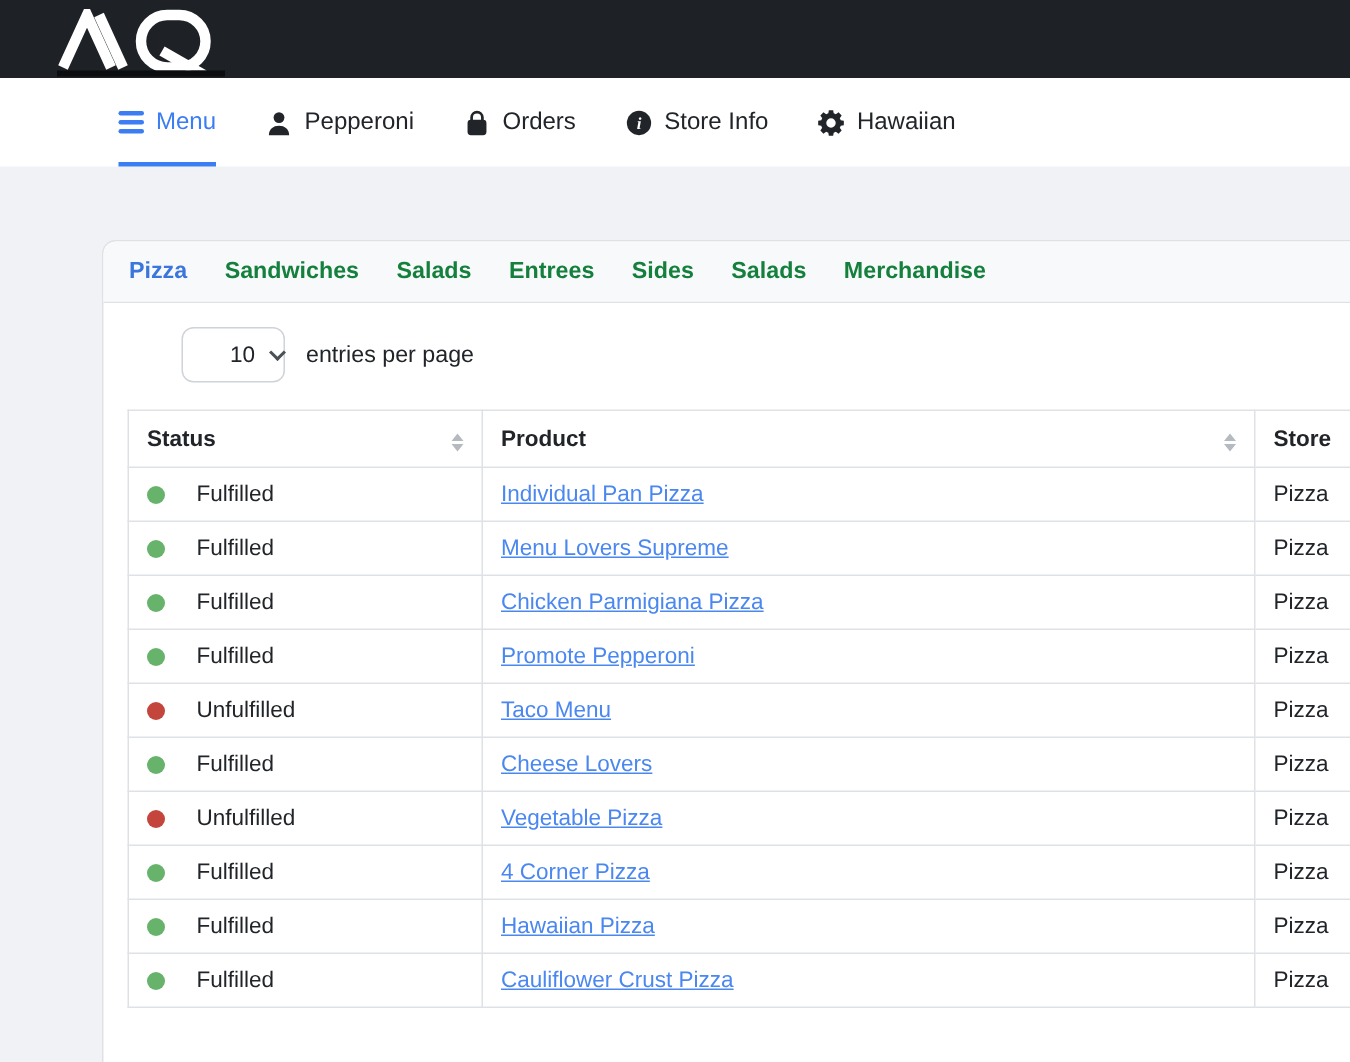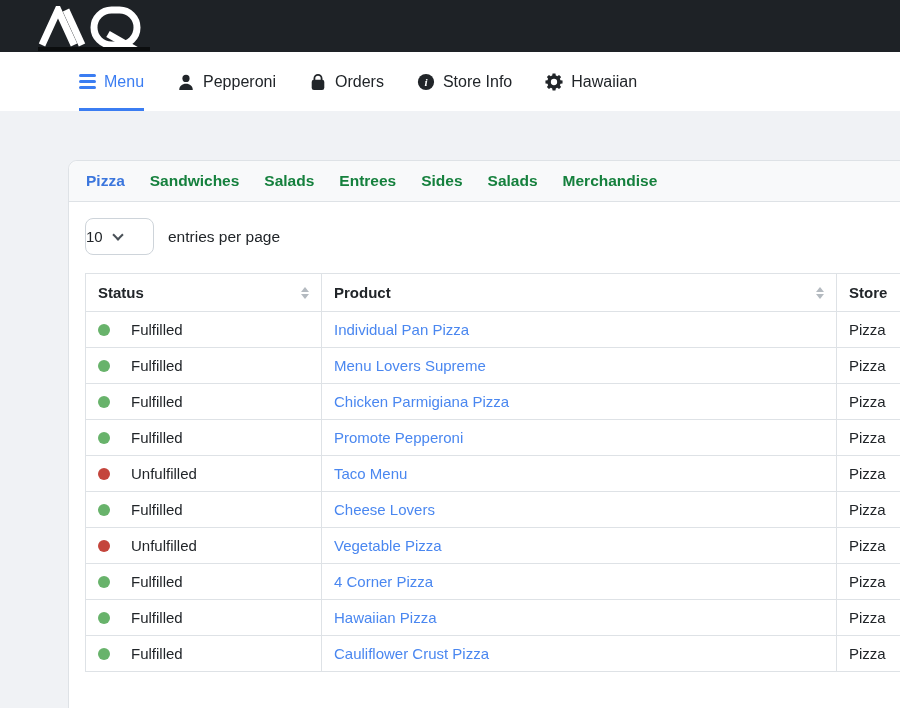--- a/index.html
+++ b/index.html
@@ -45,47 +45,47 @@
     font-size:15.5px; font-weight:700;
   }
   .tab { cursor:pointer; color:#15803d; }
   .tab.active { color:var(--tab-active); }
 
   .card-body { padding:16px; }
   .pagesize-row { display:flex; align-items:center; gap:14px; }
   .select-box {
     width:69px; height:37px;
     border:1px solid #ced4da; border-radius:8px; background:#fff;
-    display:flex; align-items:center; justify-content:flex-start; gap:11px;
-    font-size:15px; cursor:pointer;
+    display:flex; align-items:center; justify-content:flex-end; gap:11px;
+    font-size:15px; cursor:pointer;margin-left:36px;
   }
   .chev {
     width:8px; height:8px; margin-top:-4px;
     border-right:2px solid #495057; border-bottom:2px solid #495057;
     transform:rotate(45deg);
   }
   .entries-label { font-size:15.5px; }
 
   
   table { border-collapse:collapse; margin-top:18px; width:867px; table-layout:fixed; }
   col.c-status  { width:236px; }
   col.c-product { width:515px; }
   col.c-type    { width:116px; }
   th, td { border:1px solid #dee2e6; text-align:left; font-size:15px; }
   th { padding:10px 12px; font-weight:700; }
   td { padding:9px 12px; }
-  .th-inner { display:flex; align-items:center; justify-content:space-between; }
+  .th-inner { display:flex; align-items:flex-end; justify-content:space-between; }
   .sort { display:inline-flex; flex-direction:column; gap:2px; cursor:pointer; }
   .sort b { display:block; width:0; height:0; border-left:4px solid transparent; border-right:4px solid transparent; }
   .sort .up { border-bottom:5px solid #b4bac0; }
   .sort .dn { border-top:5px solid #b4bac0; }
 
   .status-cell { display:flex; align-items:center; gap:21px; }
   .dot { width:12px; height:12px; border-radius:50%; flex:0 0 auto; }
-  a.product-link { color:var(--link); cursor:pointer; }
+  a.product-link { color:var(--link); text-decoration:underline; cursor:pointer; }
 </style>
 </head>
 <body>
 
 <div class="topbar">
   <div class="logo">
     <svg width="112" height="41" viewBox="0 0 112 41">
       <path d="M4 39 L20 4 L36 39" fill="none" stroke="#ffffff" stroke-width="7"></path>
       <path d="M28 4 L44 39" fill="none" stroke="#ffffff" stroke-width="7"></path>
       <rect x="56" y="4" width="43" height="35" rx="17.5" fill="none" stroke="#ffffff" stroke-width="7"></rect>

